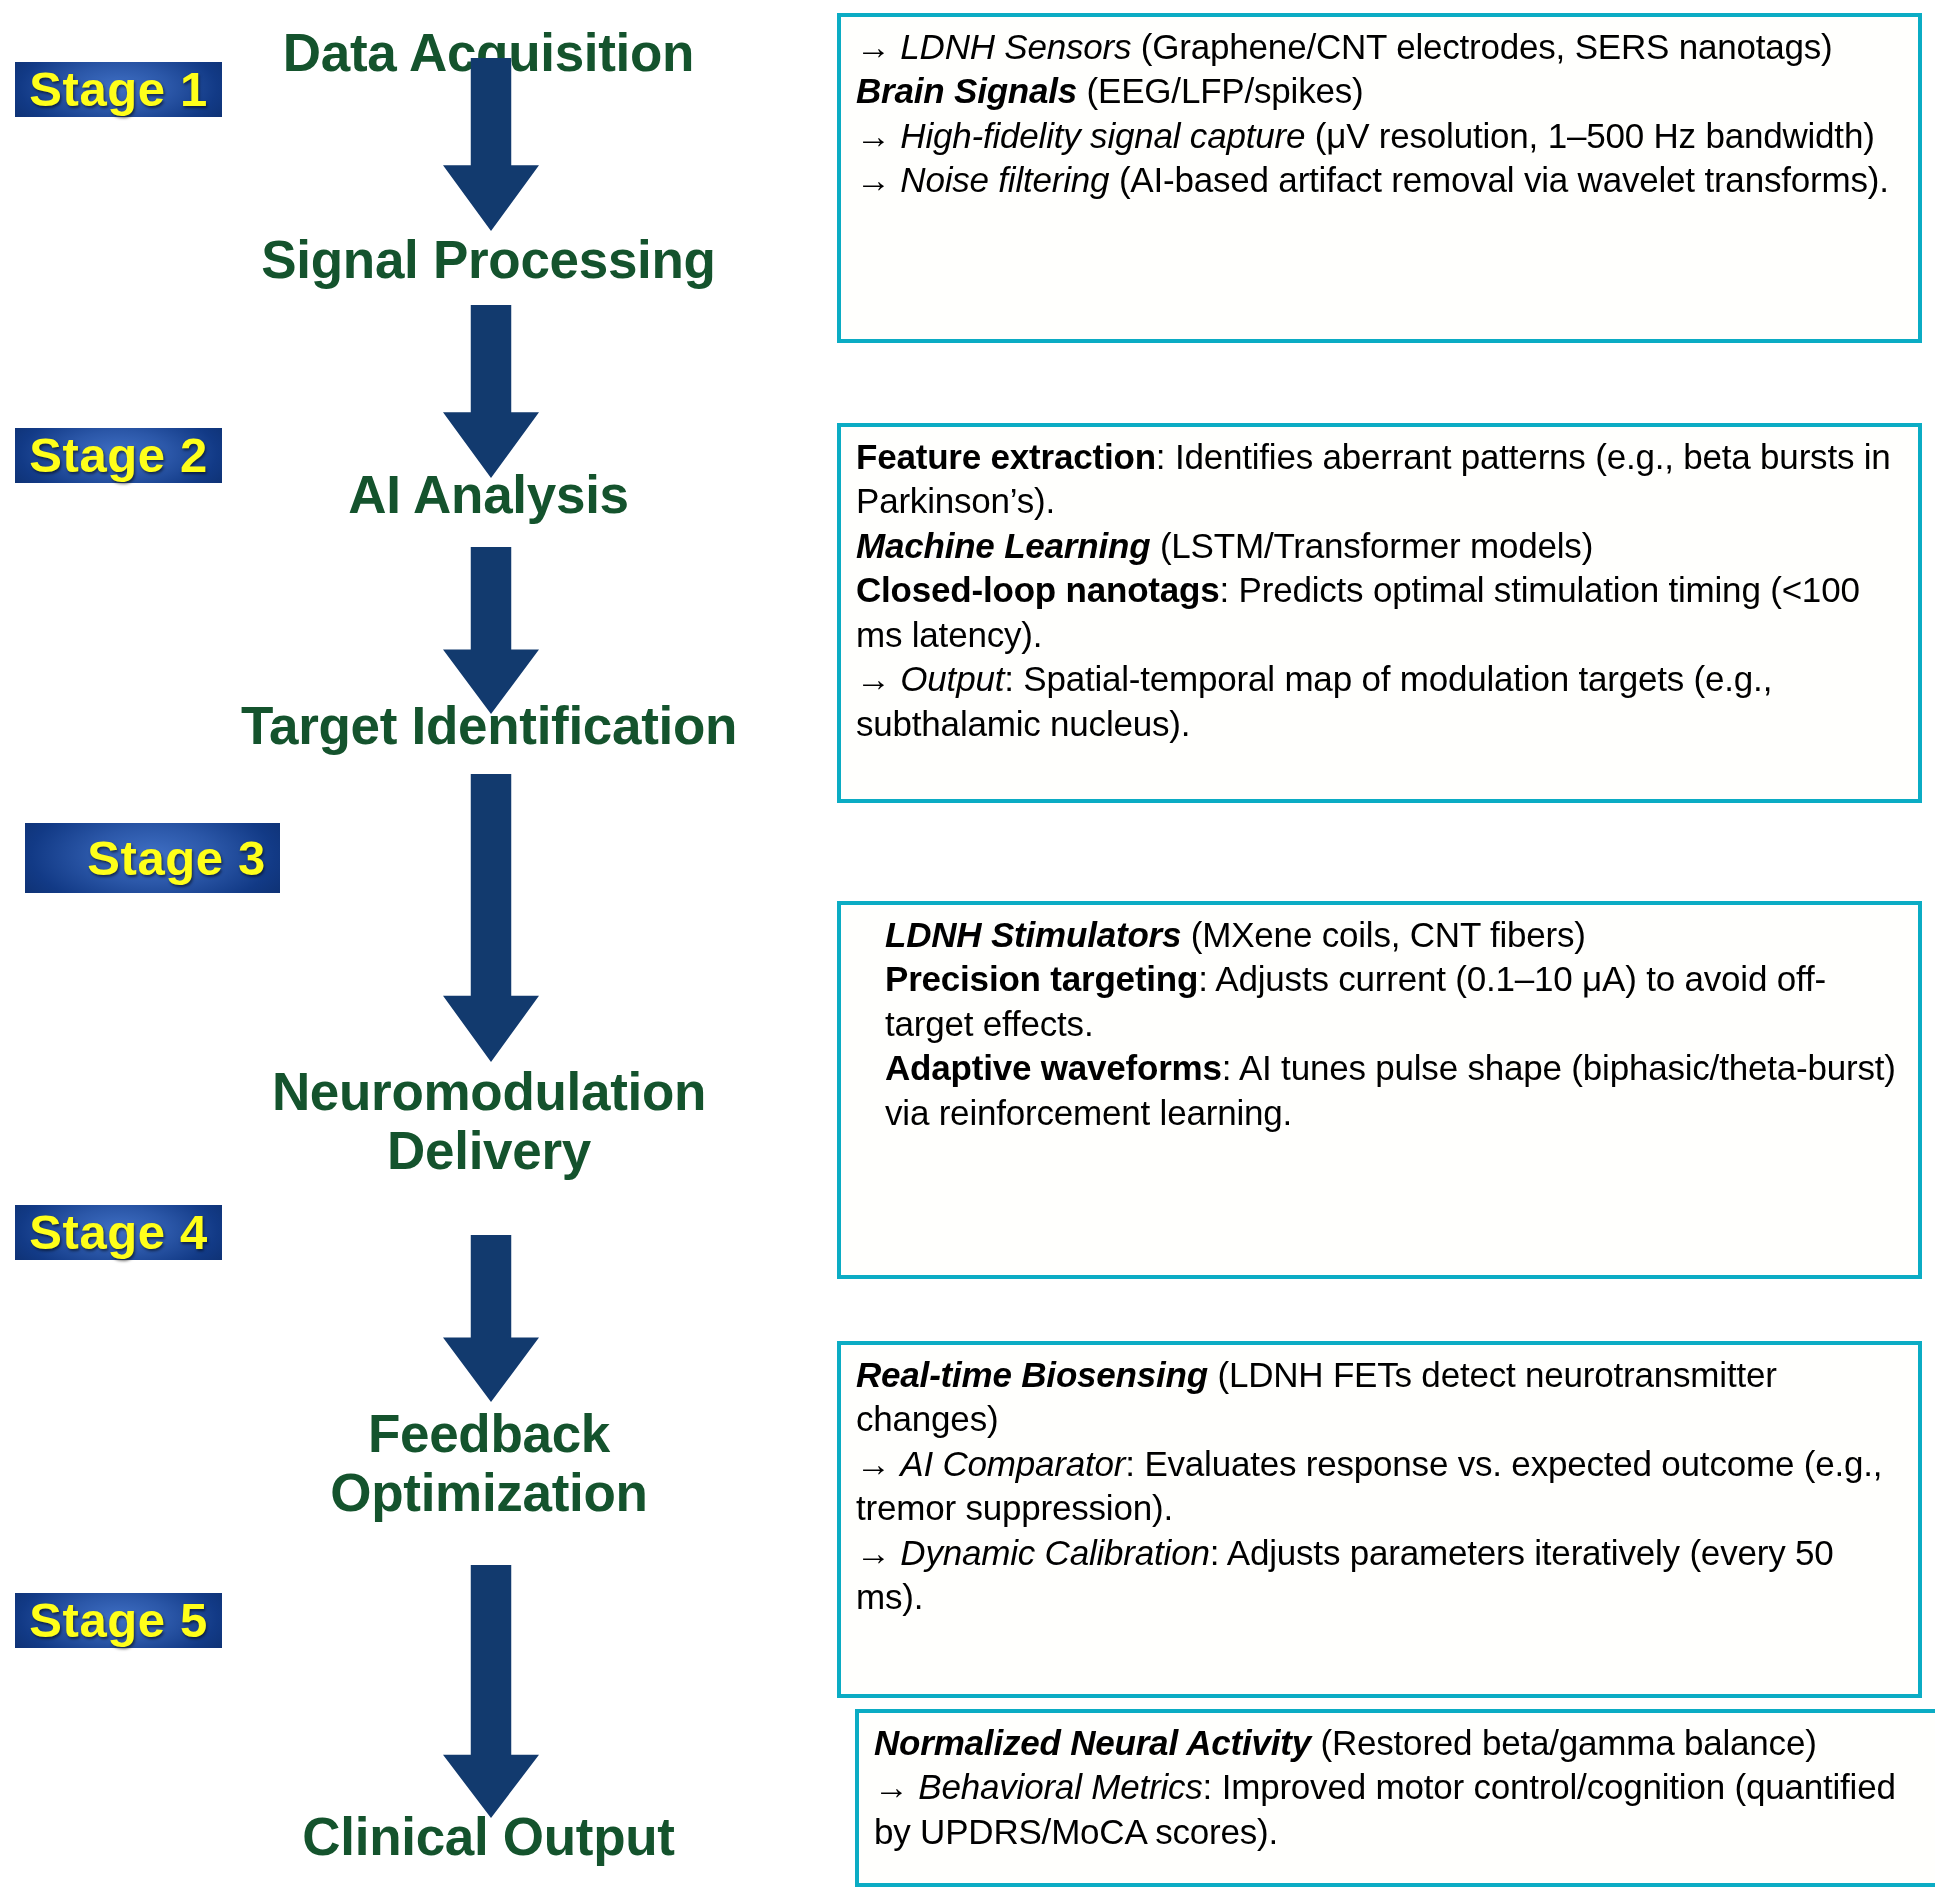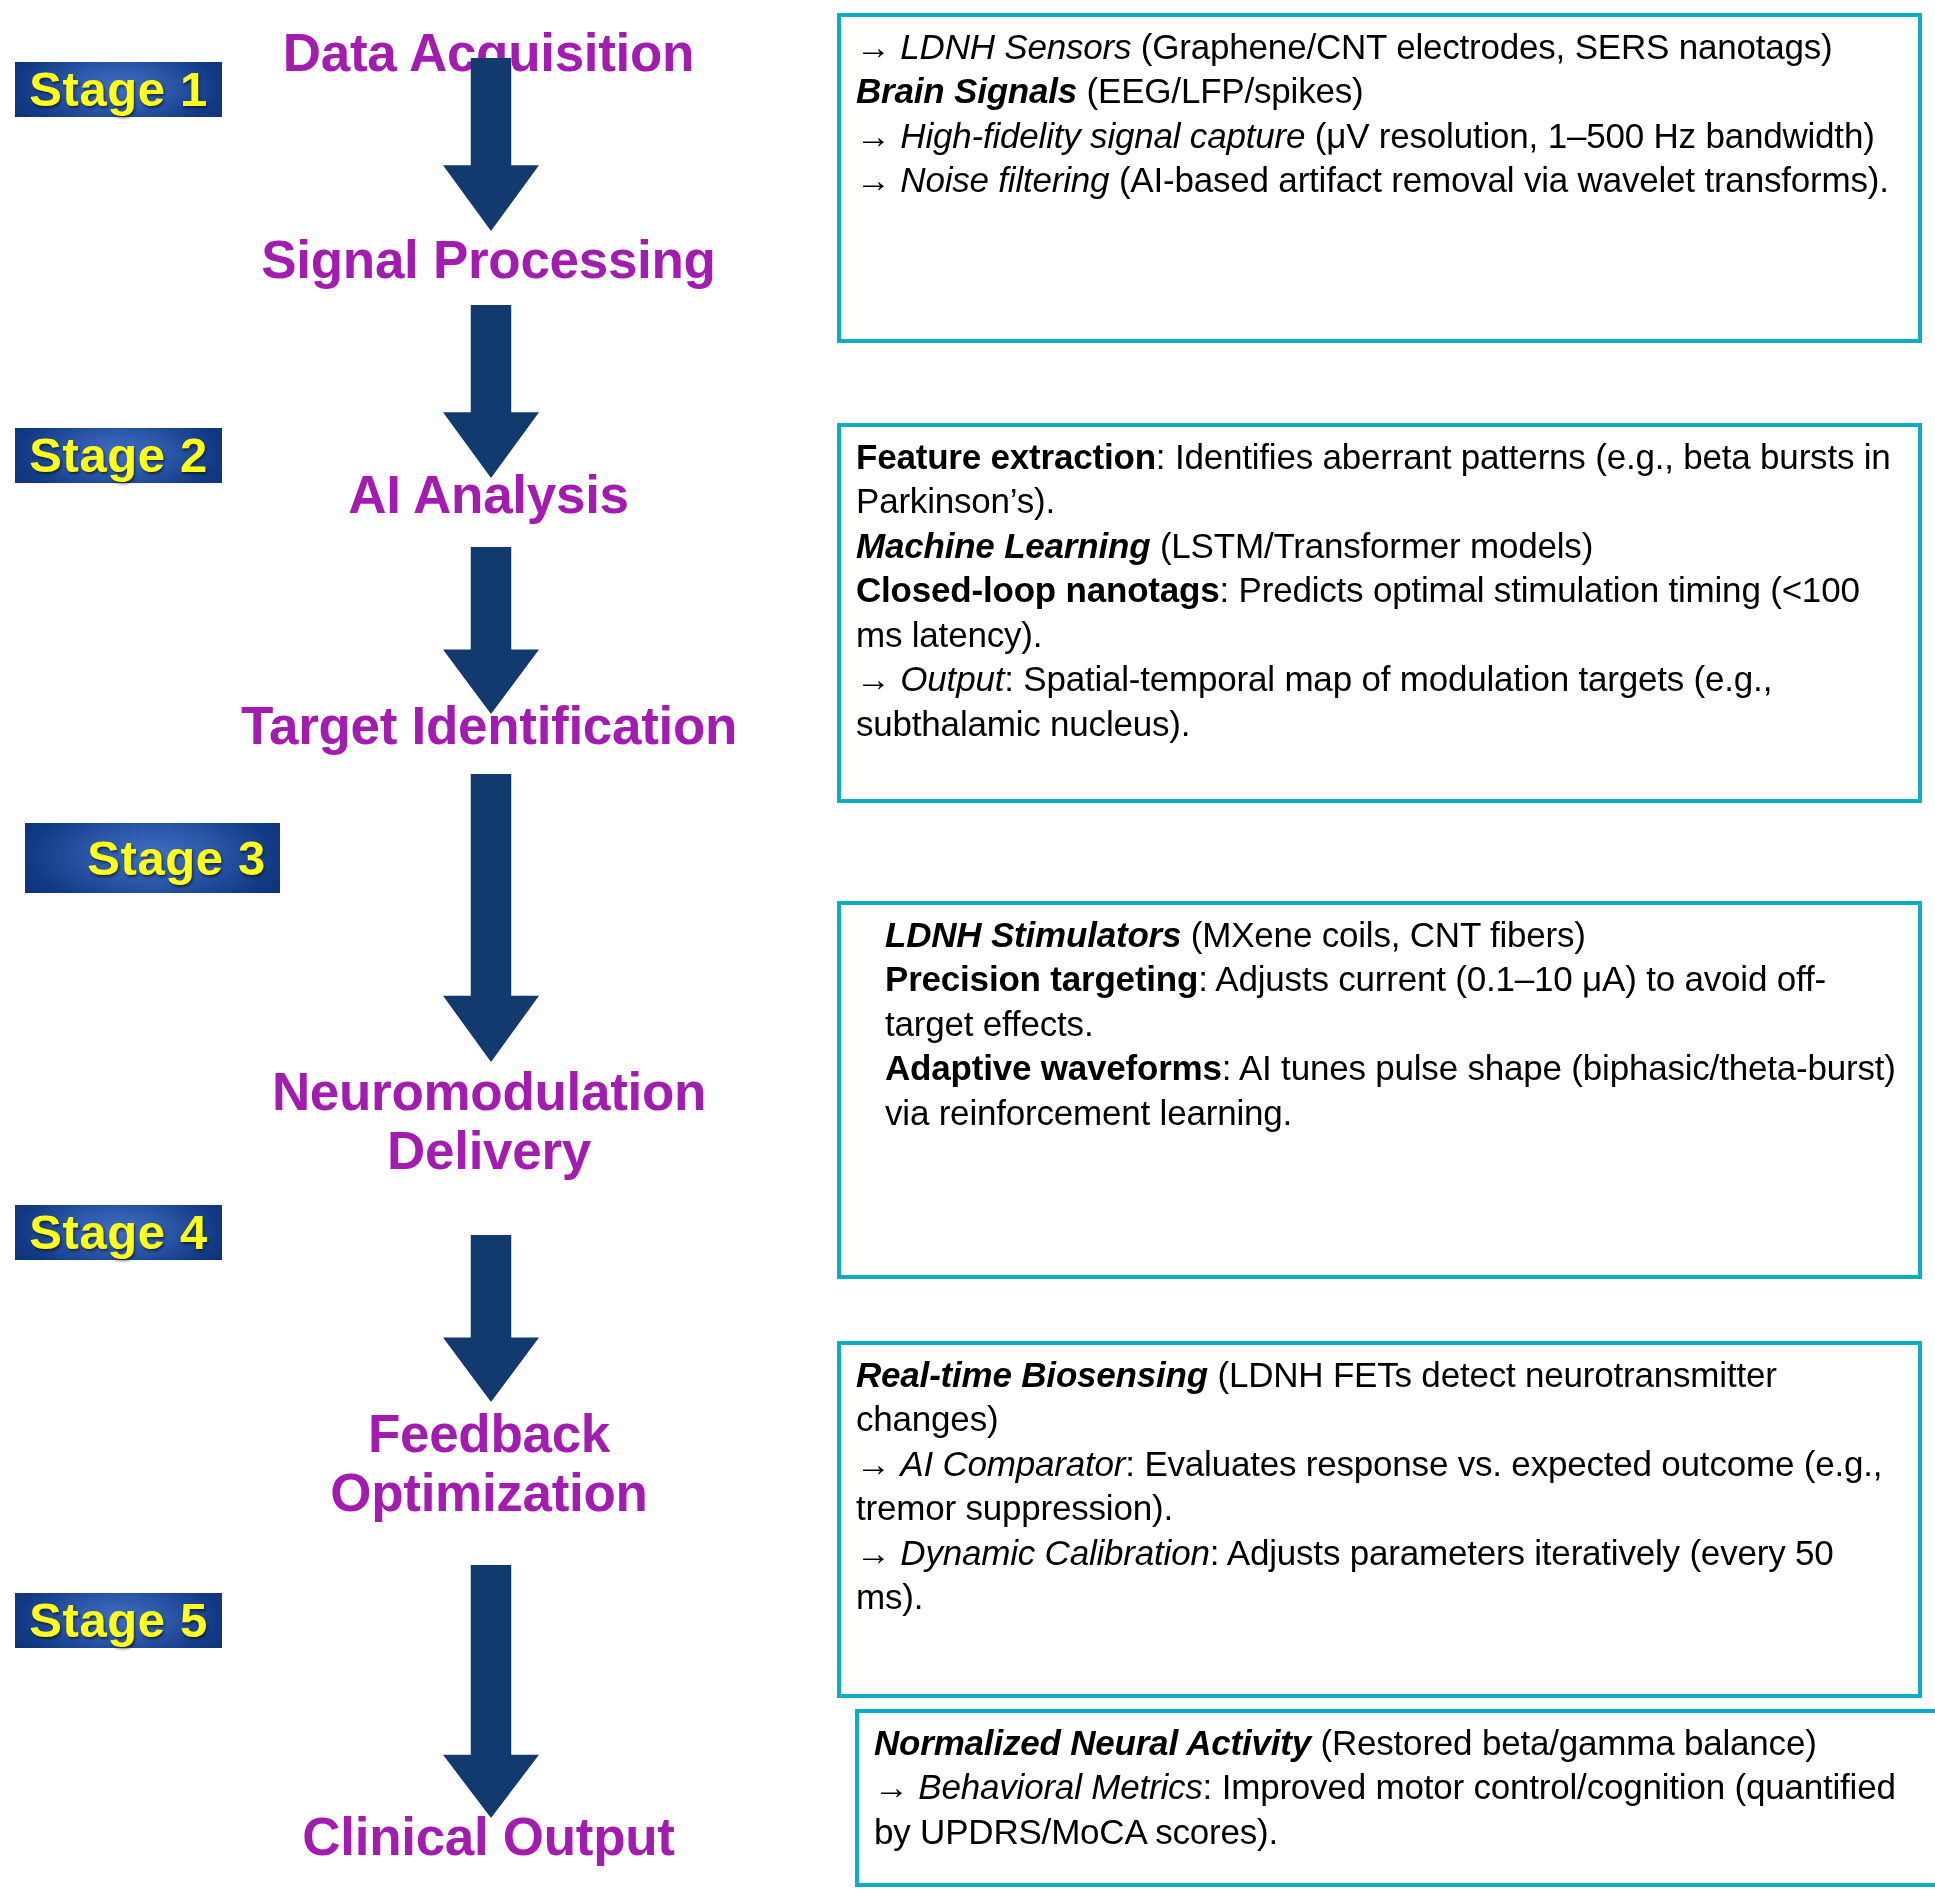--- a/index.html
+++ b/index.html
@@ -24,21 +24,21 @@
     letter-spacing:0.6px;
     text-shadow:1.2px 1.7px 2.9px rgba(0,0,0,0.55);
     line-height:1;
     white-space:nowrap;
   }
 
   
   .flow-label{
     position:absolute;
     text-align:center;
-    color:#a21caf;
+    color:#14532d;
     font-weight:bold;
     font-size:53px;
     line-height:1.12;
     white-space:pre-line;
     letter-spacing:-0.3px;
   }
 
   
   .flow-arrow{position:absolute;}
   .flow-arrow svg{display:block;width:100%;height:100%;}

